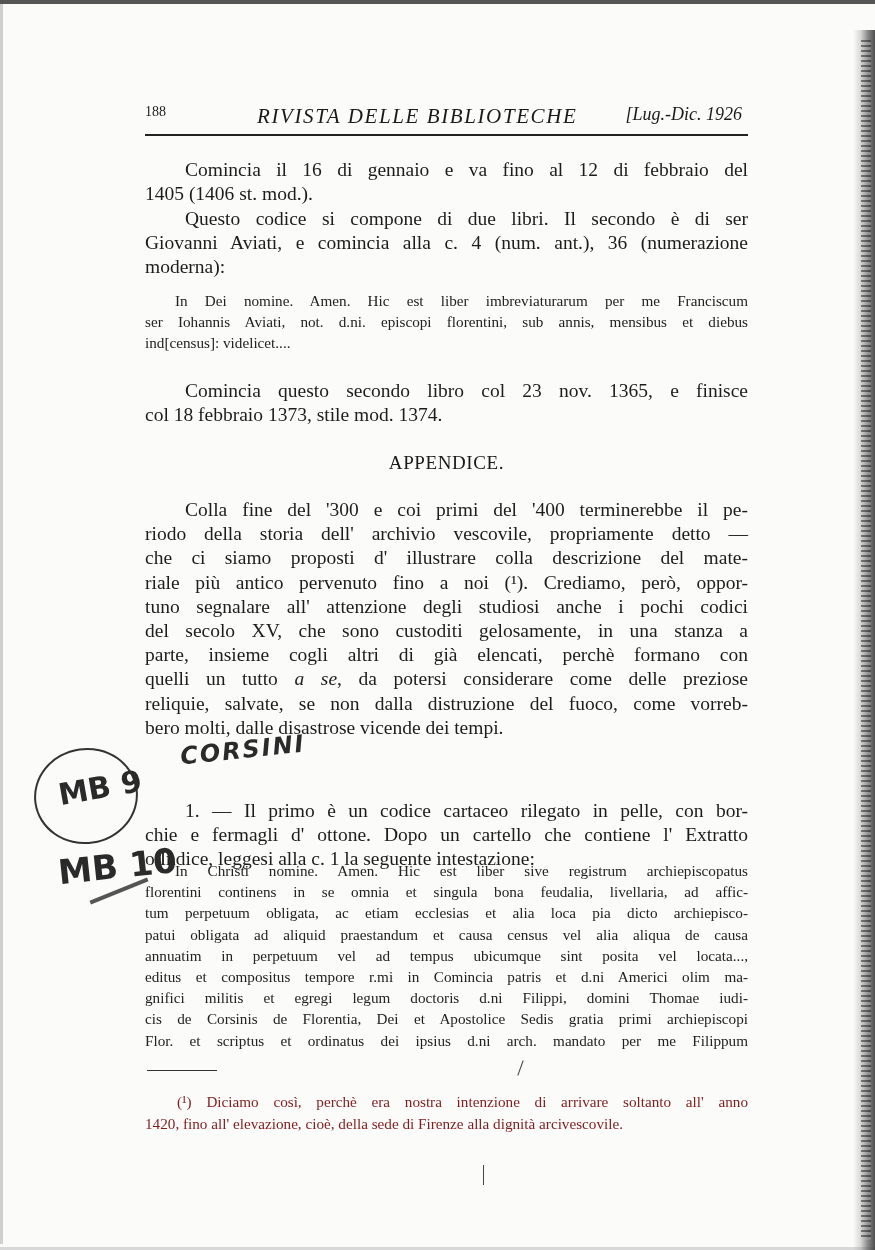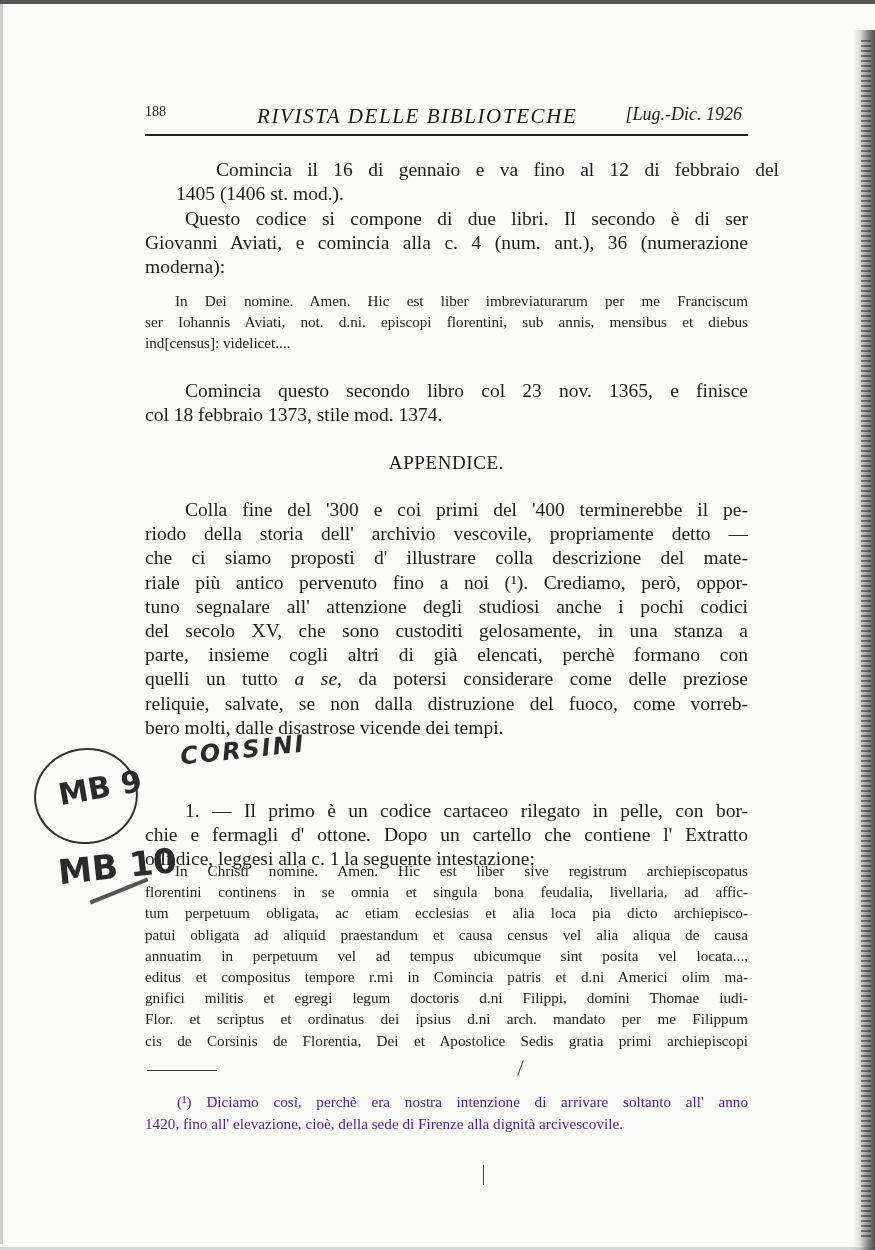--- a/index.html
+++ b/index.html
@@ -146,21 +146,21 @@
       width: 70px; height: 1px;
       background: #333;
     }
     .footnote {
       position: absolute;
       left: 145px; top: 1091px;
       width: 603px;
       font-family: "Liberation Serif", serif;
       font-size: 15.2px;
       line-height: 22px;
-      color: #4c1d95;
+      color: #7f1d1d;
     }
     .footnote .line {
       display: block;
       white-space: nowrap;
       text-align: justify;
       text-align-last: justify;
     }
     .footnote .line.last { text-align-last: left; }
     .footnote .line.indent { padding-left: 32px; }
 
@@ -219,21 +219,21 @@
   <div class="binding-edge"></div>
   <div class="binding-speckle"></div>
 
   <div class="running-header">
     <span class="page-number">188</span>
     <span class="journal-title">RIVISTA DELLE BIBLIOTECHE</span>
     <span class="journal-issue">[Lug.-Dic. 1926</span>
   </div>
   <div class="header-rule"></div>
 
-  <div class="para" style="top:158px;margin-left:31px;">
+  <div class="para" style="top:158px;">
     <span class="line indent">Comincia il 16 di gennaio e va fino al 12 di febbraio del</span>
     <span class="line last">1405 (1406 st. mod.).</span>
   </div>
 
   <div class="para" style="top:207px;">
     <span class="line indent">Questo codice si compone di due libri. Il secondo è di ser</span>
     <span class="line">Giovanni Aviati, e comincia alla c. 4 (num. ant.), 36 (numerazione</span>
     <span class="line last">moderna):</span>
   </div>
 
@@ -270,22 +270,22 @@
   </div>
 
   <div class="quote" style="top:860px;">
     <span class="line indent">In Christi nomine. Amen. Hic est liber sive registrum archiepiscopatus</span>
     <span class="line">florentini continens in se omnia et singula bona feudalia, livellaria, ad affic-</span>
     <span class="line">tum perpetuum obligata, ac etiam ecclesias et alia loca pia dicto archiepisco-</span>
     <span class="line">patui obligata ad aliquid praestandum et causa census vel alia aliqua de causa</span>
     <span class="line">annuatim in perpetuum vel ad tempus ubicumque sint posita vel locata...,</span>
     <span class="line">editus et compositus tempore r.mi in Comincia patris et d.ni Americi olim ma-</span>
     <span class="line">gnifici militis et egregi legum doctoris d.ni Filippi, domini Thomae iudi-</span>
+    <span class="line">cis de Corsinis de Florentia, Dei et Apostolice Sedis gratia primi archiepiscopi</span>
     <span class="line">Flor. et scriptus et ordinatus dei ipsius d.ni arch. mandato per me Filippum</span>
-    <span class="line">cis de Corsinis de Florentia, Dei et Apostolice Sedis gratia primi archiepiscopi</span>
   </div>
 
   <div class="footnote-rule"></div>
   <div class="footnote">
     <span class="line indent">(¹) Diciamo così, perchè era nostra intenzione di arrivare soltanto all' anno</span>
     <span class="line last">1420, fino all' elevazione, cioè, della sede di Firenze alla dignità arcivescovile.</span>
   </div>
 
   <div class="hw-circle"></div>
   <div class="handwriting hw-corsini">CORSINI</div>

